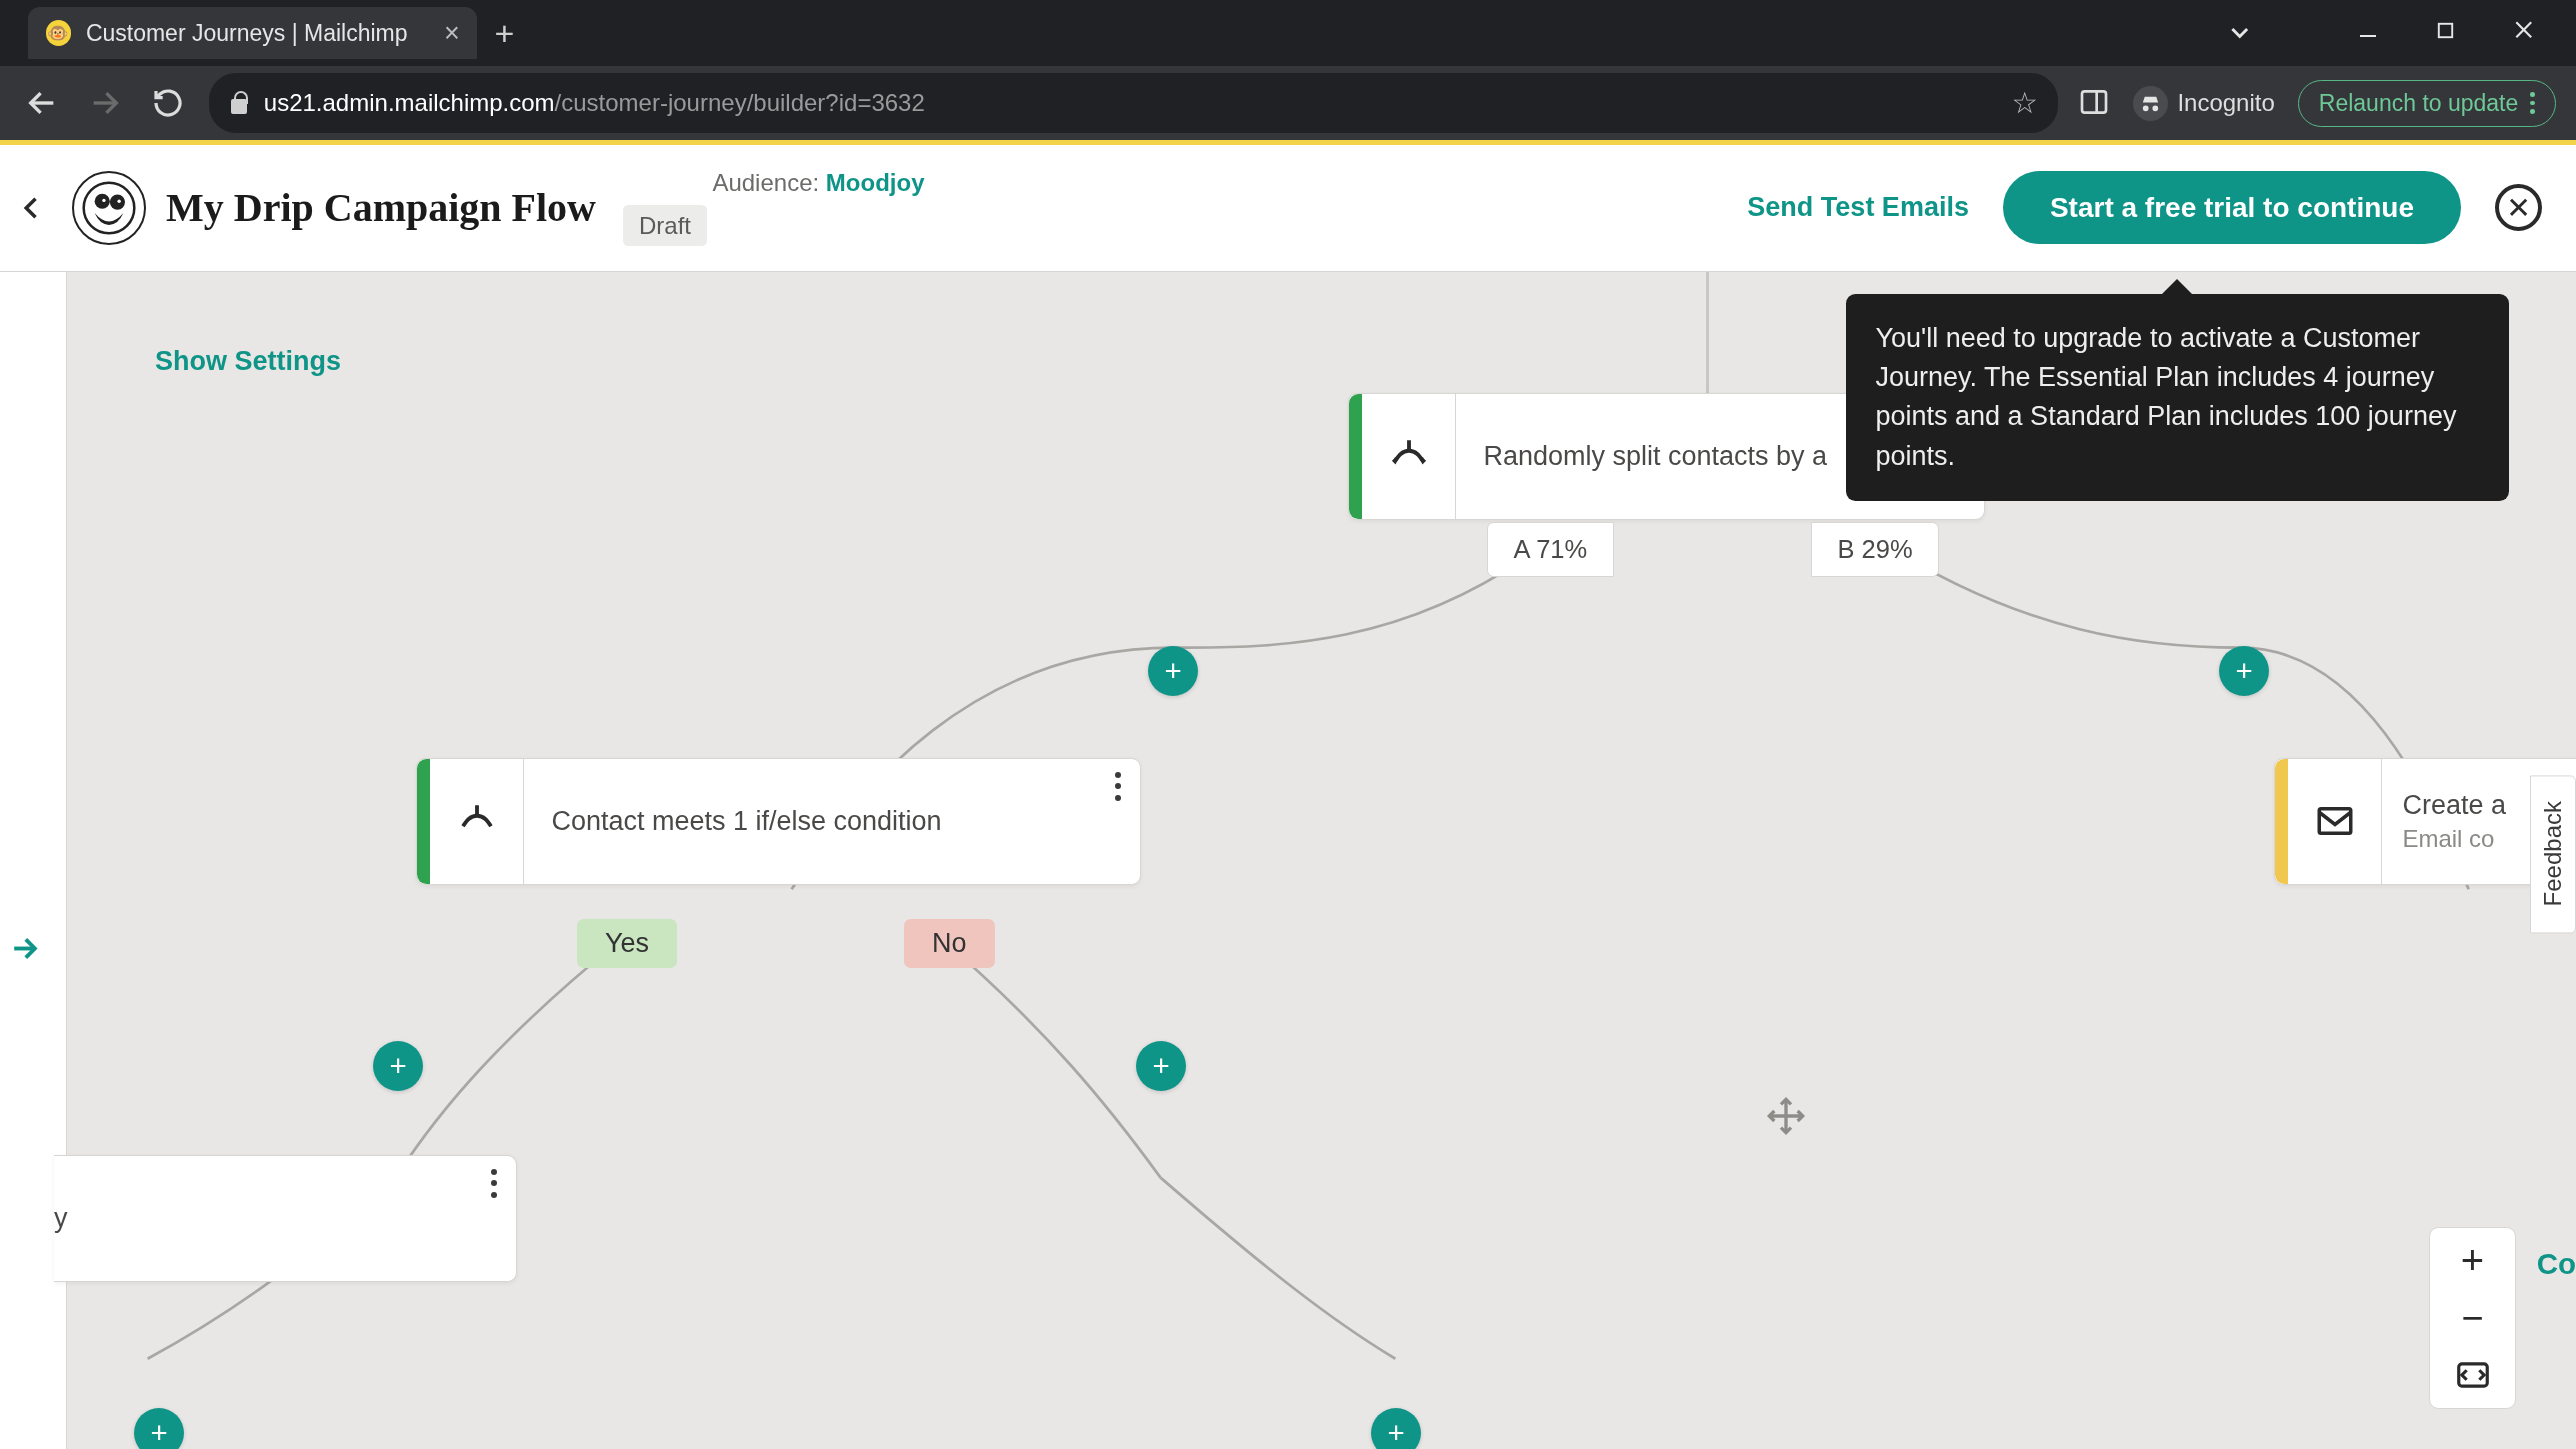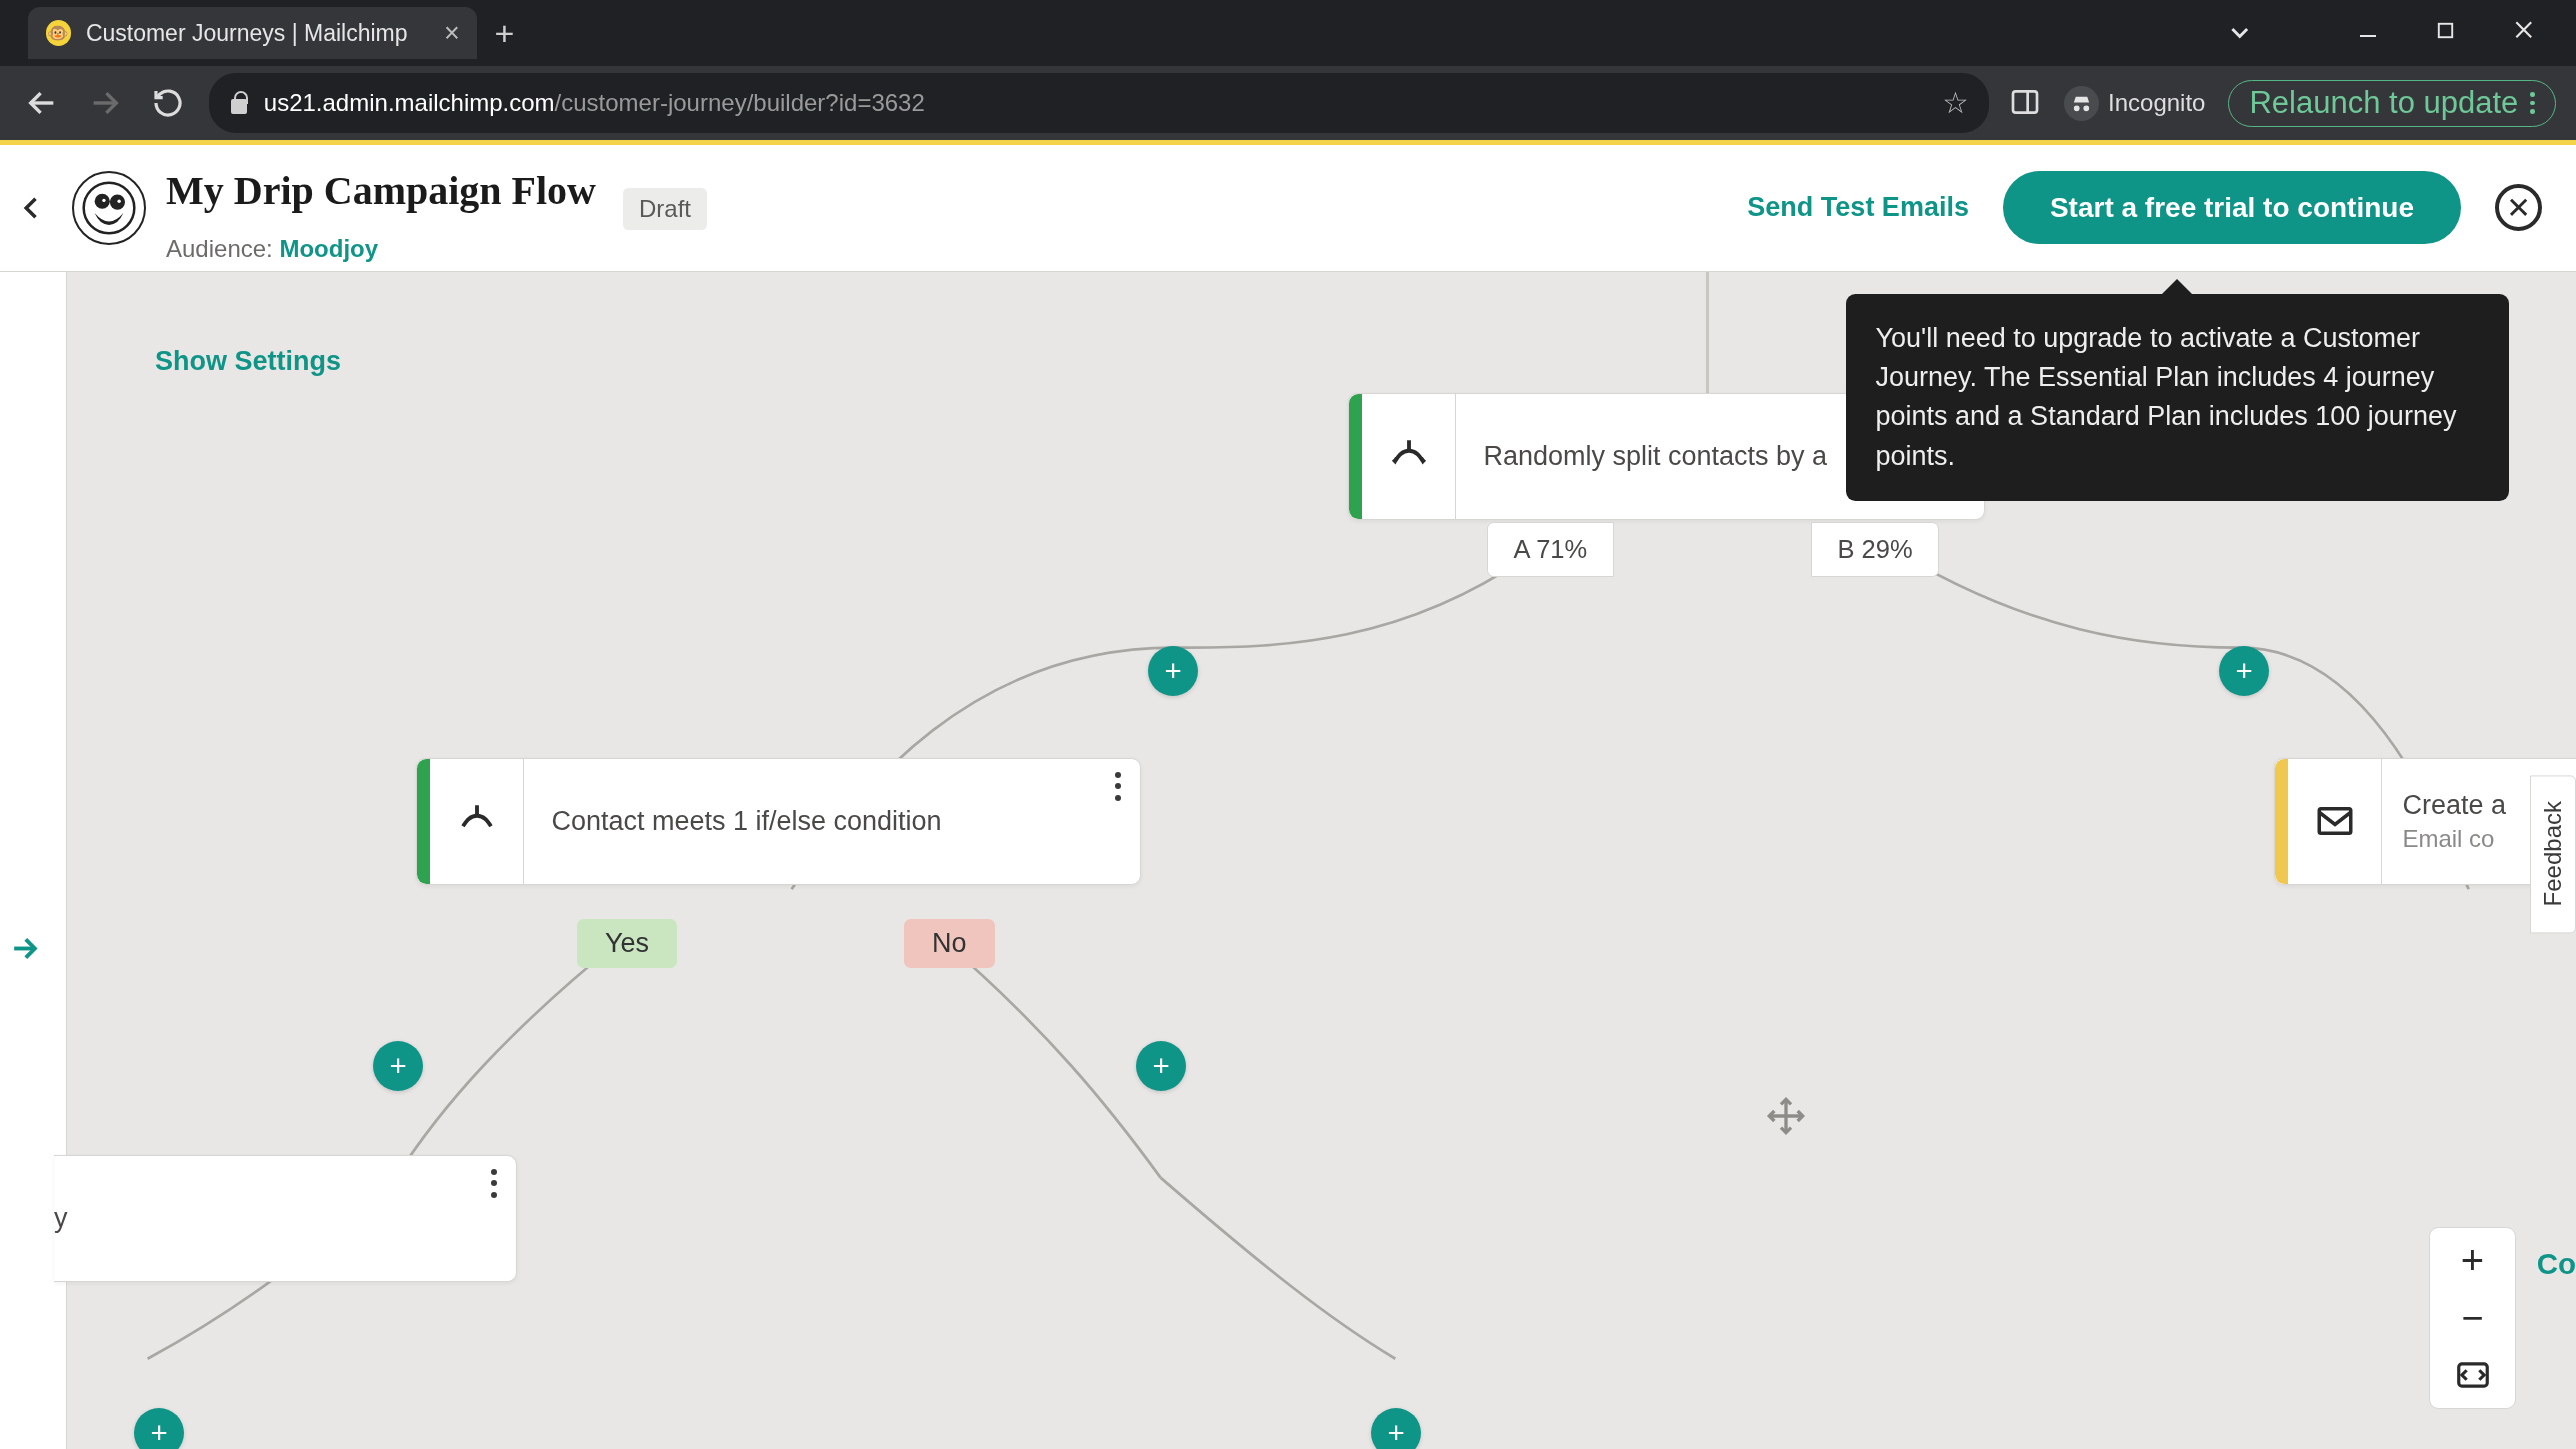--- a/index.html
+++ b/index.html
@@ -105,21 +105,21 @@
     display:flex;align-items:center;gap:9.4px;
     font-size:24px;
   }
   .incog-icon{
     width:35px;height:35px;border-radius:50%;background:#4a4b4f;
     display:flex;align-items:center;justify-content:center;
   }
   .relaunch{
     height:47px; padding:0 20px;
     border:1.3px solid #56b786; border-radius:25.5px;
-    color:#6ec898; font-size:31px;
+    color:#6ec898; font-size:23px;
     display:flex;align-items:center;gap:12px;
     background:transparent;
   }
   .dots-v{display:flex;flex-direction:column;gap:4px}
   .dots-v i{width:4.7px;height:4.7px;border-radius:50%;background:#6ec898;display:block}
 
   .accent{height:4.7px;background:#f3d34a}
 
   
   .app{
@@ -141,21 +141,21 @@
     color:#2a2a2a;
   }
   .logo{
     width:74px;height:74px;border-radius:50%;
     border:2.7px solid #232323;
     background:#fff;
     display:flex;align-items:center;justify-content:center;
     overflow:hidden;
   }
   .logo svg{width:54px;height:54px}
-  .titleblock{display:flex;flex-direction:column;gap:5.4px}
+  .titleblock{display:flex;flex-direction:row;gap:5.4px}
   .titlerow{display:flex;align-items:center;gap:27px}
   .pagetitle{
     font-family:Georgia, 'Times New Roman', serif;
     font-weight:700; font-size:40px; color:#1b1b1b;
   }
   .draft{
     background:#ececea;border-radius:5.4px;padding:6.7px 16px;
     font-size:24px;color:#5a5a58;margin-top:36px;
   }
   .aud{font-size:24px;color:#6c6b69}

